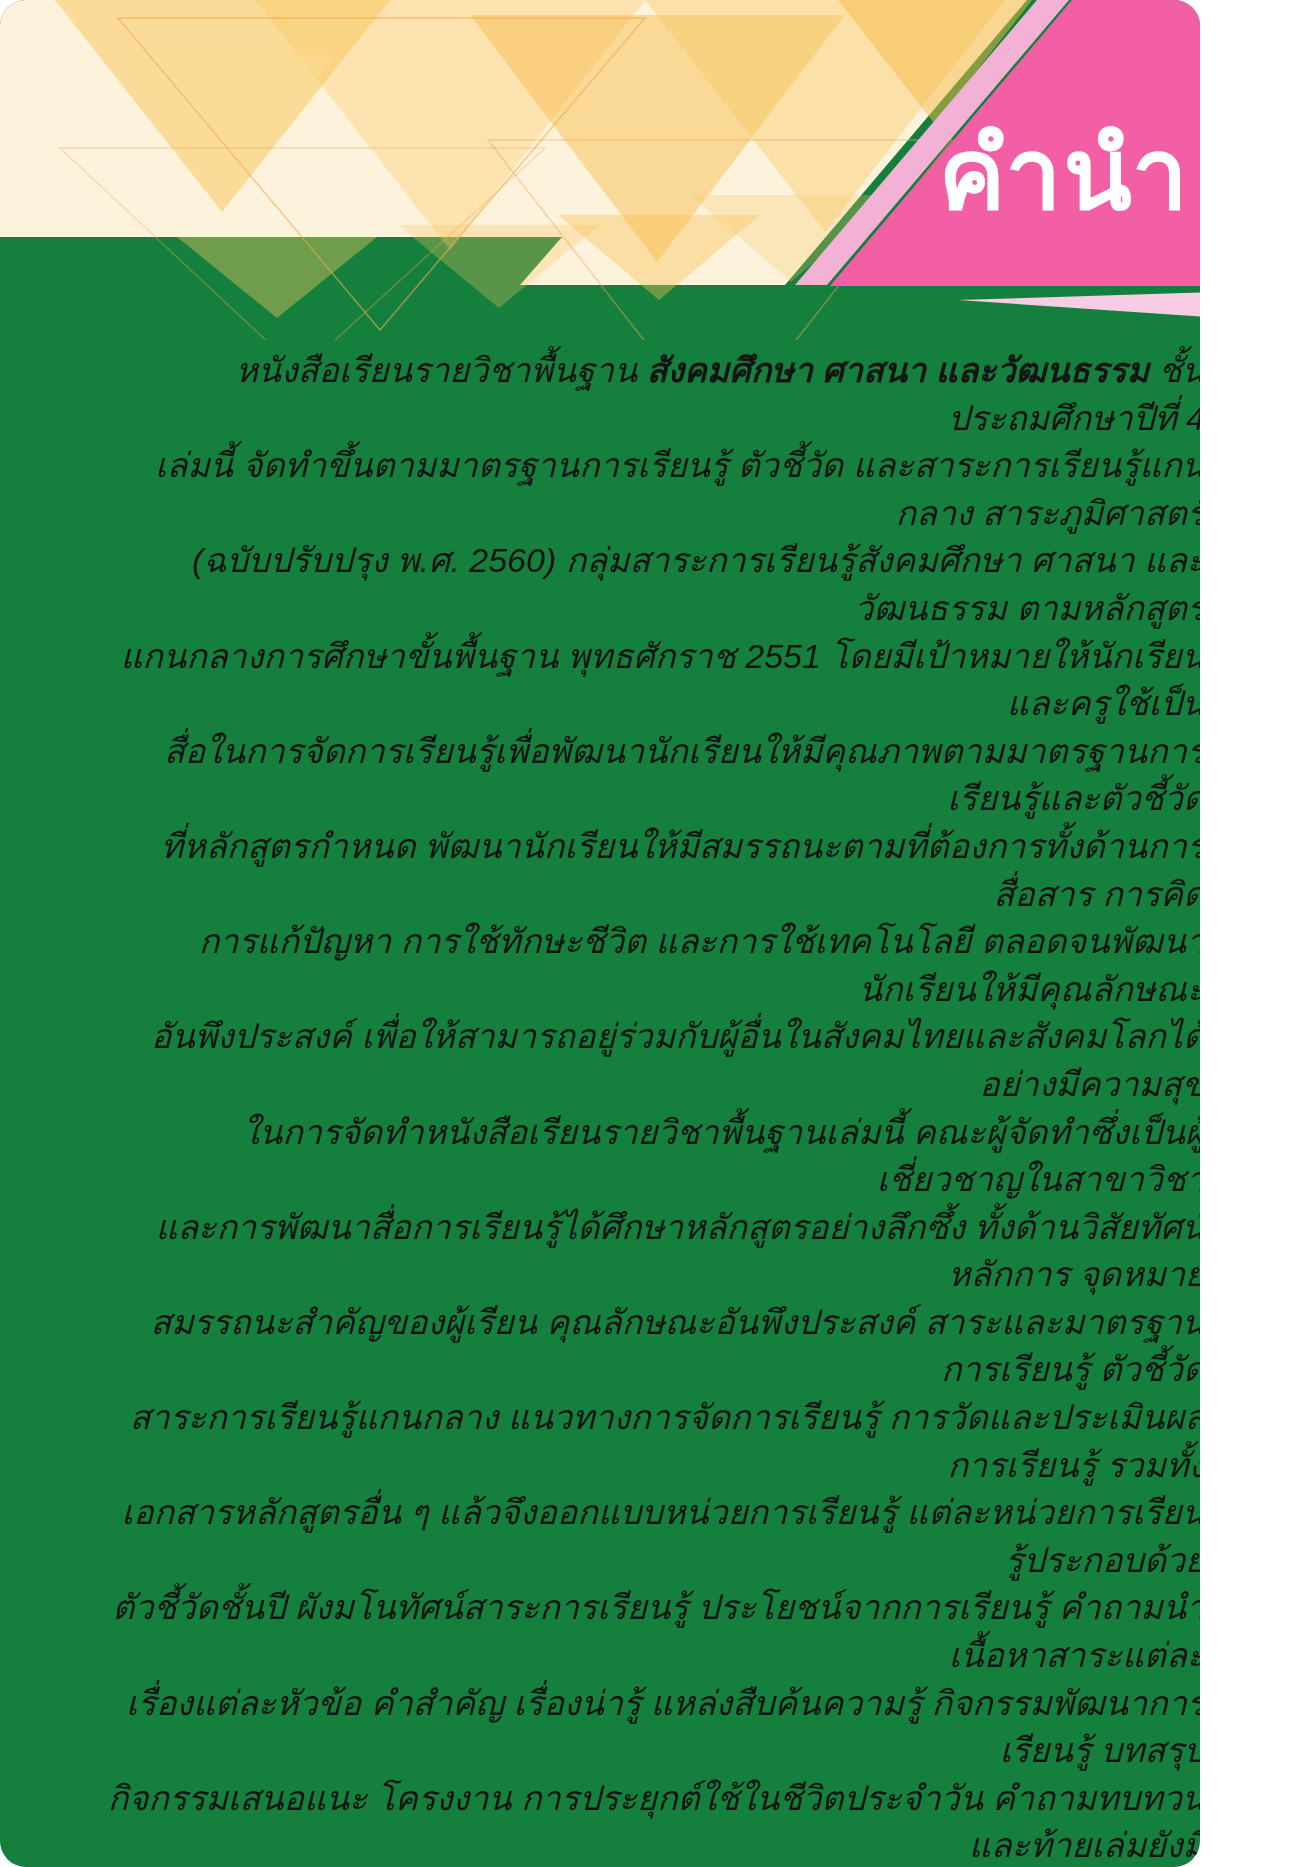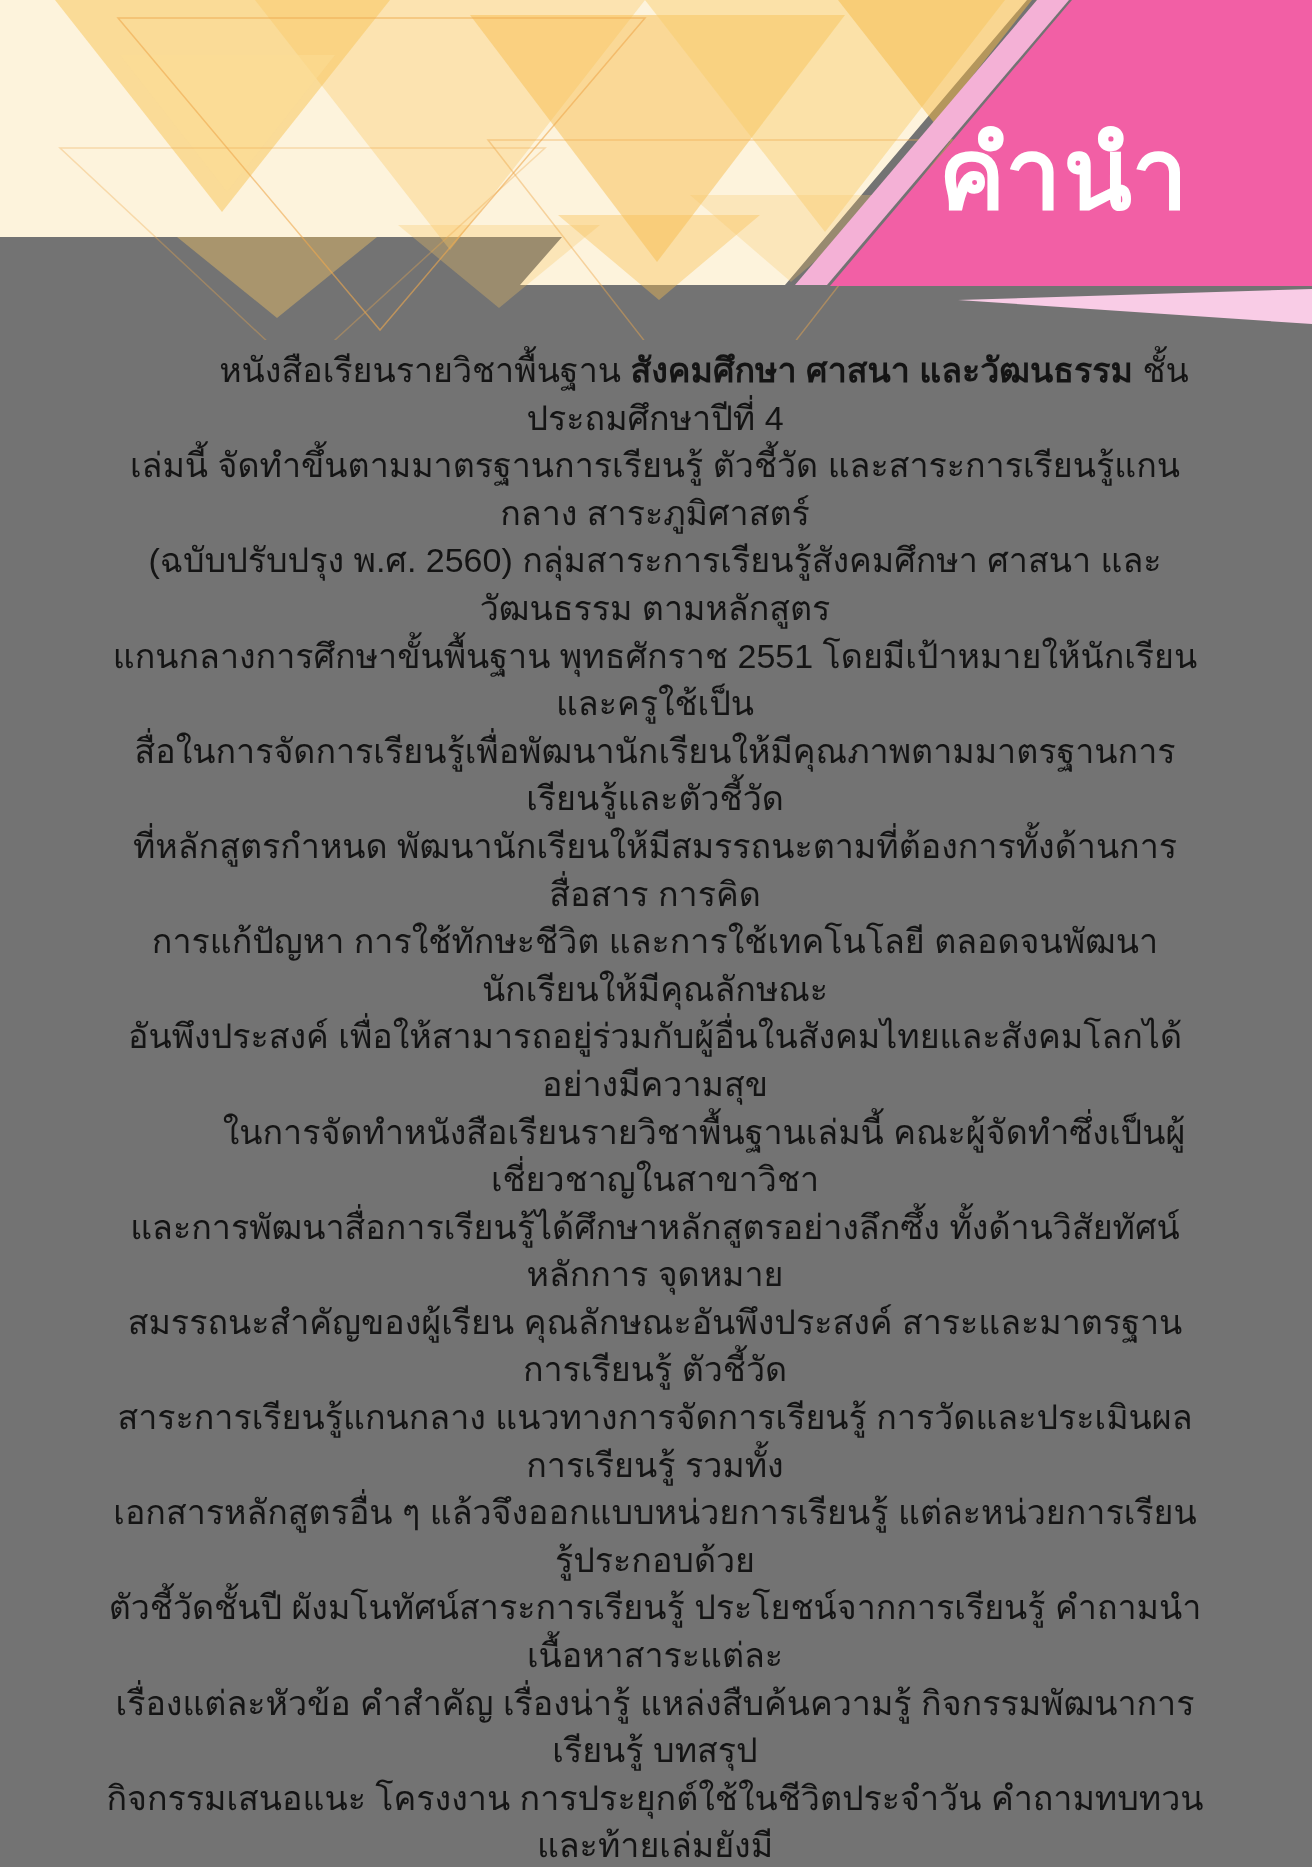--- a/index.html
+++ b/index.html
@@ -3,24 +3,25 @@
 <meta charset="utf-8">
 <style>
   html, body {
     margin: 0;
     padding: 0;
     background: #ffffff;
     font-family: "Liberation Sans", "DejaVu Sans", sans-serif;
   }
   .page {
     position: relative;
-    width: 1312px;
+    width: 1200px;
     height: 1867px;
-    background: #737373;
+    background: #15803d;
     overflow: hidden;
+    border-radius: 26px;
   }
   .header-band {
     position: absolute;
     top: 0; left: 0;
     width: 1312px;
     height: 340px;
   }
   .header-band svg { display: block; }
   .page-title {
     position: absolute;
@@ -39,21 +40,22 @@
     top: 347px;
     width: 1100px;
     color: #141414;
     font-size: 34px;
     line-height: 47.6px;
   }
   .body-text p {
     margin: 0;
     white-space: pre-line;
     text-indent: 98px;
-    text-align: center;
+    text-align: right;
+    font-style: italic;
   }
   .body-text p b { font-weight: 700; }
 </style>
 </head>
 <body>
 
 <div class="page">
 
   <div class="header-band">
     <svg width="1312" height="340" viewBox="0 0 1312 340">

